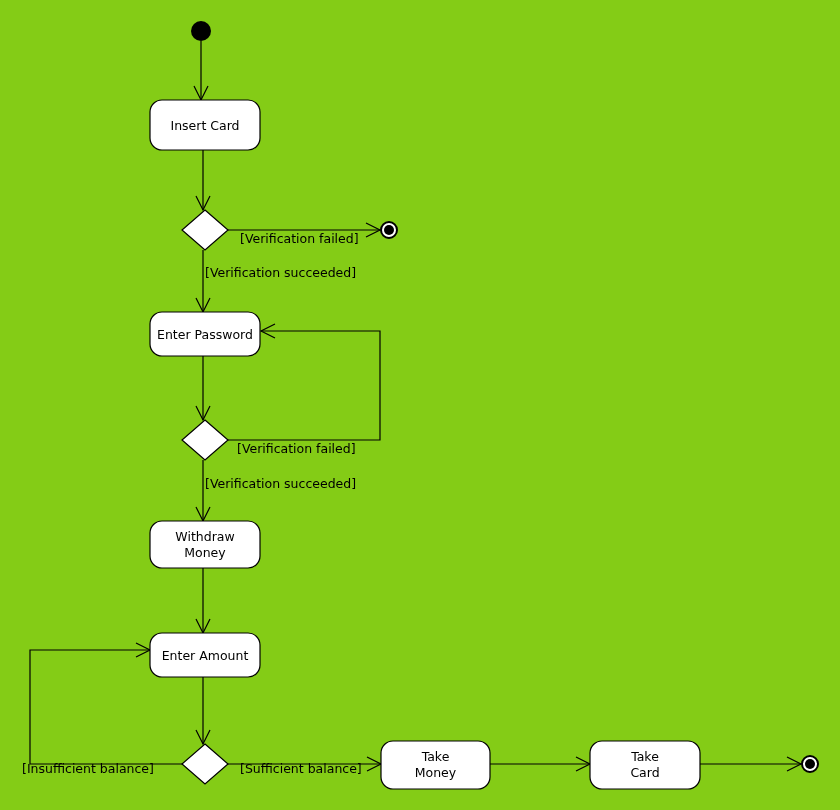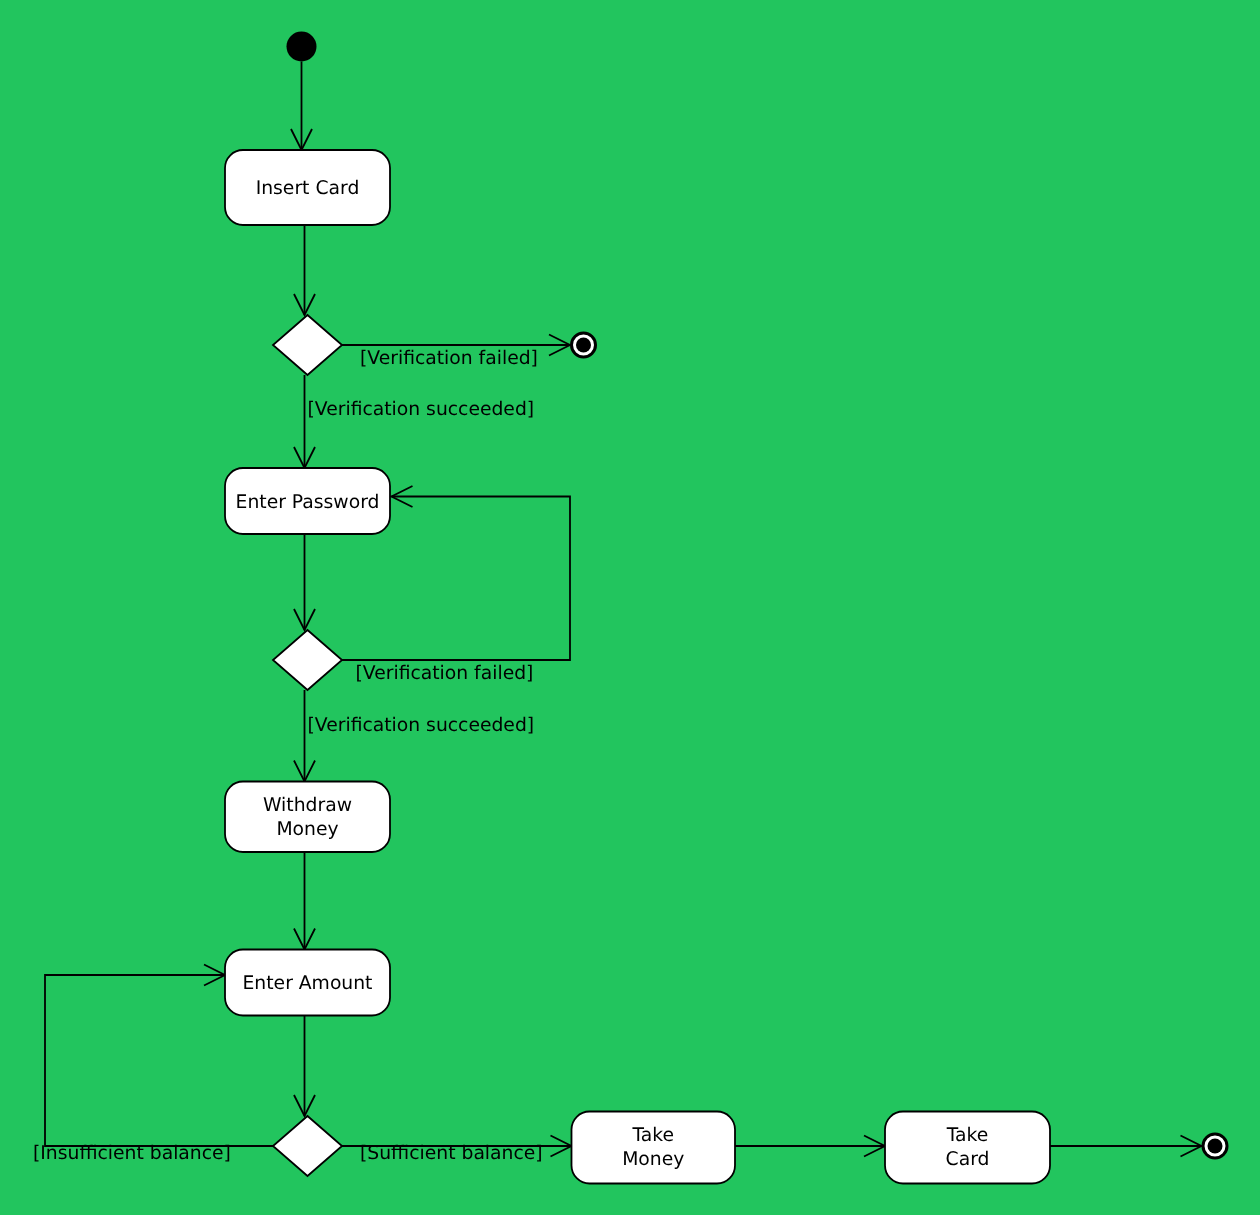--- a/index.html
+++ b/index.html
@@ -4,21 +4,21 @@
 <style>
   html, body {
     margin: 0;
     padding: 0;
     background: #ffffff;
   }
   #diagram-root {
     position: relative;
     width: 840px;
     height: 810px;
-    background: #22c55e;
+    background: #84cc16;
     font-family: "DejaVu Sans", "Liberation Sans", sans-serif;
     overflow: hidden;
   }
   svg#activity-canvas {
     position: absolute;
     top: 0;
     left: 0;
     width: 840px;
     height: 810px;
   }

